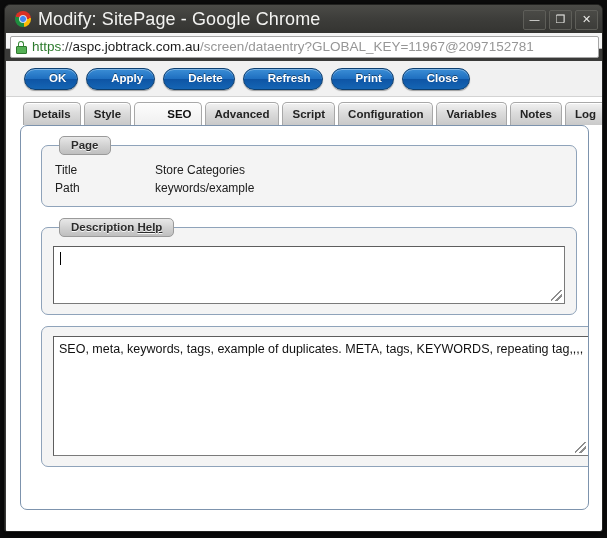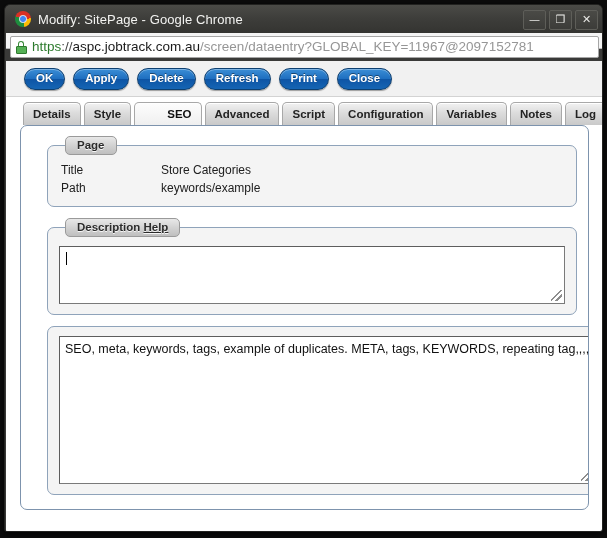--- a/index.html
+++ b/index.html
@@ -49,21 +49,21 @@
     position: absolute;
     left: 4.3px; top: 4.3px;
     width: 7.4px; height: 7.4px;
     border-radius: 50%;
     background: #4285f4;
     border: 1.2px solid #f1f1f1;
     box-sizing: border-box;
   }
   .title-text {
     color: #f3f3f1;
-    font-size: 13px;
+    font-size: 18px;
     letter-spacing: 0.1px;
     white-space: nowrap;
   }
   .win-buttons {
     position: absolute;
     right: 6px; top: 5px;
     display: flex;
     gap: 3px;
   }
   .win-btn {
@@ -160,21 +160,21 @@
     padding-left: 18px;
     gap: 8px;
     box-sizing: border-box;
   }
   .btn {
     font-family: "Liberation Sans", sans-serif;
     font-size: 11.5px;
     font-weight: bold;
     color: #ffffff;
     text-shadow: 0 -1px 0 rgba(0,0,0,0.45);
-    padding: 3px 11px 4px 11px;
+    padding: 3px 11px 4px 24px;
     border-radius: 11px;
     border: 1px solid #0d3f70;
     background: linear-gradient(to bottom, #3b8ed6 0%, #1f6fc0 48%, #0e55a5 52%, #1565b4 100%);
     box-shadow: inset 0 1px 0 rgba(255,255,255,0.35), 0 1px 1px rgba(0,0,0,0.35);
     cursor: pointer;
     white-space: nowrap;
     line-height: 13px;
   }
 
   
@@ -210,21 +210,21 @@
     z-index: 3;
     padding-left: 32px;
   }
 
   
   .panel {
     margin: 0 14px;
     border: 1px solid #7d93ad;
     border-radius: 7px;
     background: #ffffff;
-    padding: 10px 11px 12px 26px;
+    padding: 10px 11px 12px 20px;
     box-sizing: border-box;
     height: 385px;
     overflow: hidden;
   }
 
   
   fieldset.group {
     border: 1px solid #8fa3ba;
     border-radius: 7px;
     margin: 0 0 11px 0;
@@ -291,21 +291,21 @@
   .grip {
     position: absolute;
     right: 2px; bottom: 2px;
     width: 11px; height: 11px;
     background:
       linear-gradient(135deg, transparent 0 42%, #8d8d8d 42% 54%, transparent 54% 100%),
       linear-gradient(135deg, transparent 0 67%, #8d8d8d 67% 79%, transparent 79% 100%);
     background-size: 100% 100%;
   }
   .desc-ta { height: 58px; }
-  .kw-ta { height: 148px; }
+  .kw-ta { height: 120px; }
 </style>
 </head>
 <body>
 
 <div class="window">
 
   <div class="titlebar">
     <div class="chrome-logo"></div>
     <div class="title-text">Modify: SitePage - Google Chrome</div>
     <div class="win-buttons">

